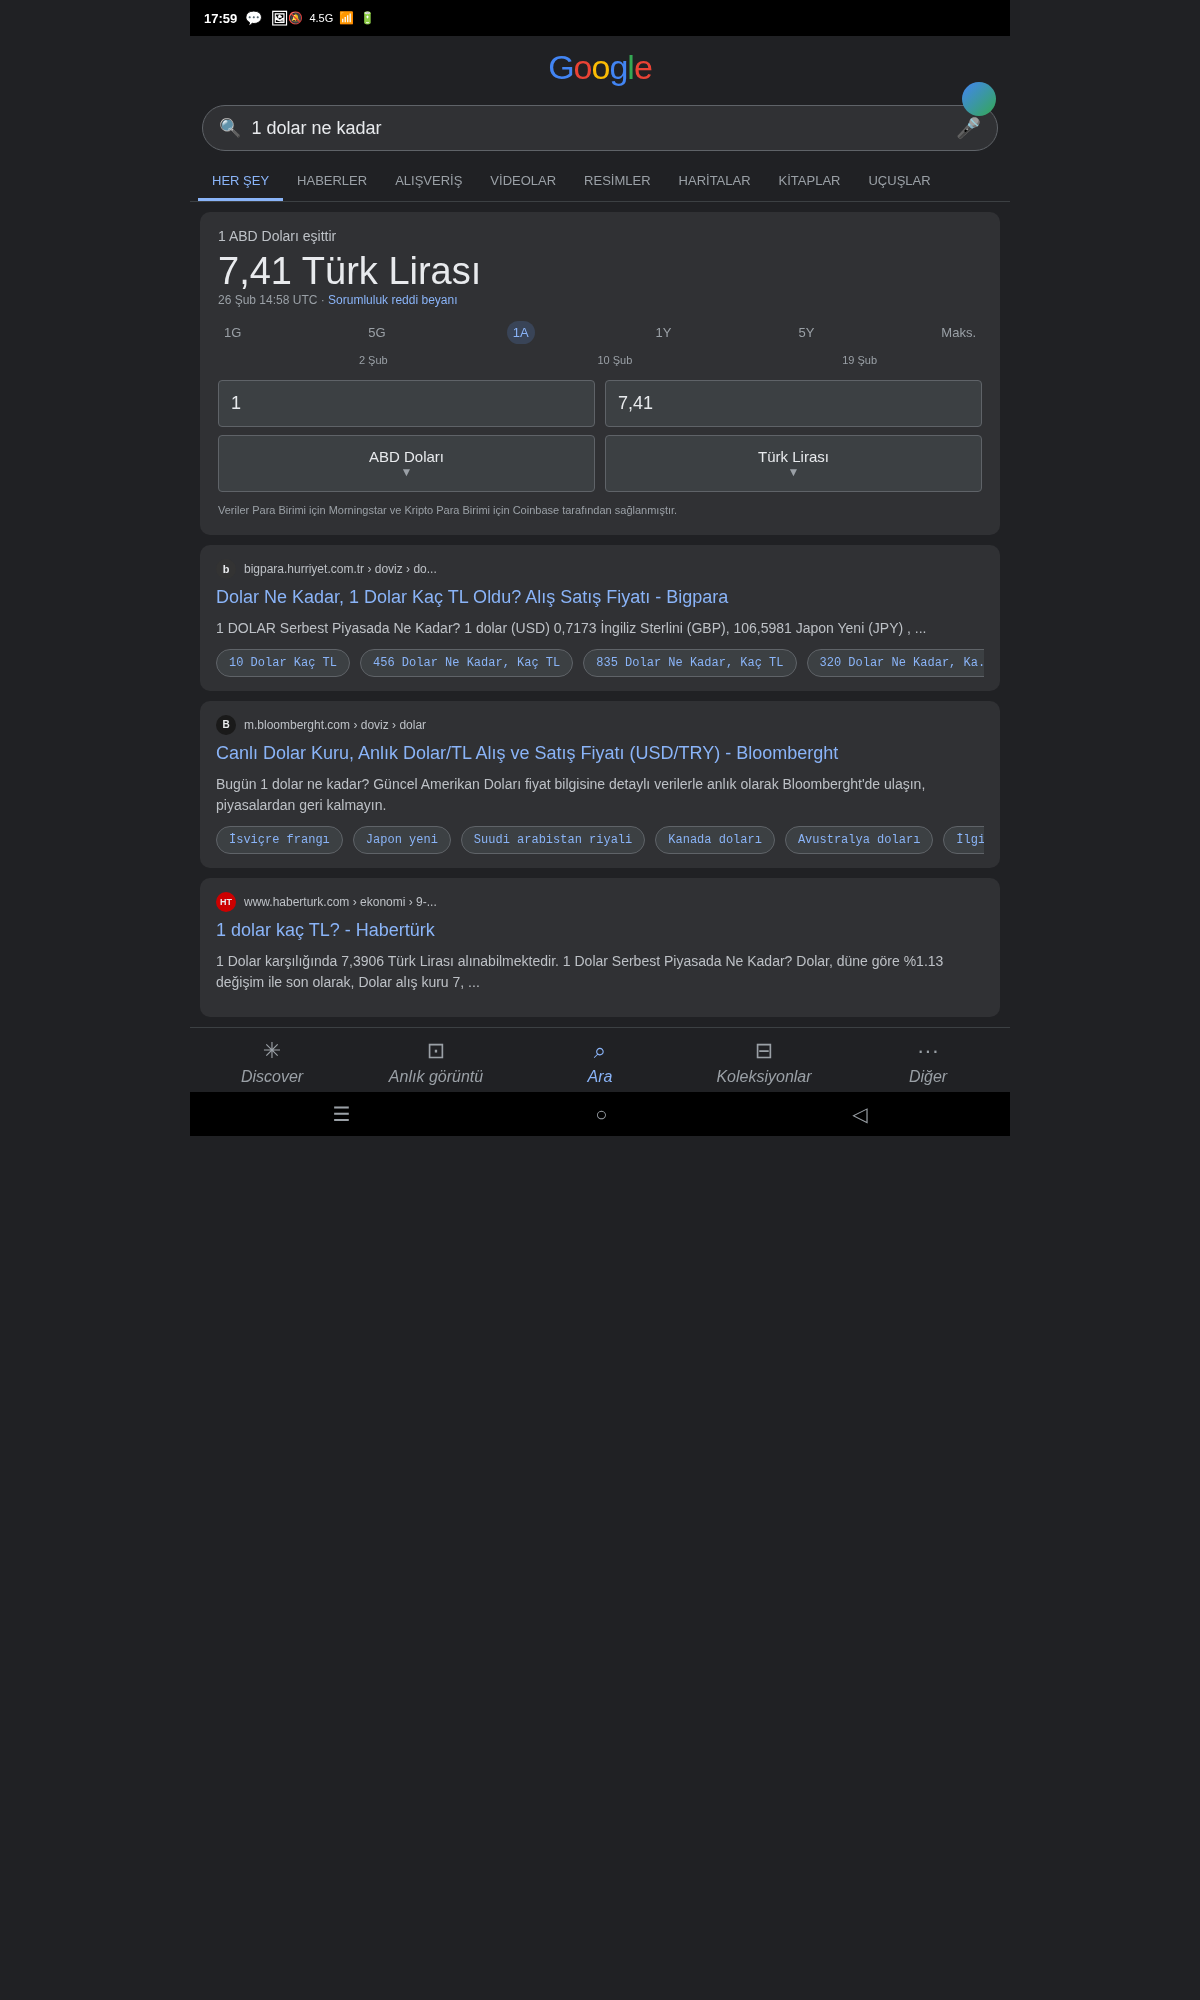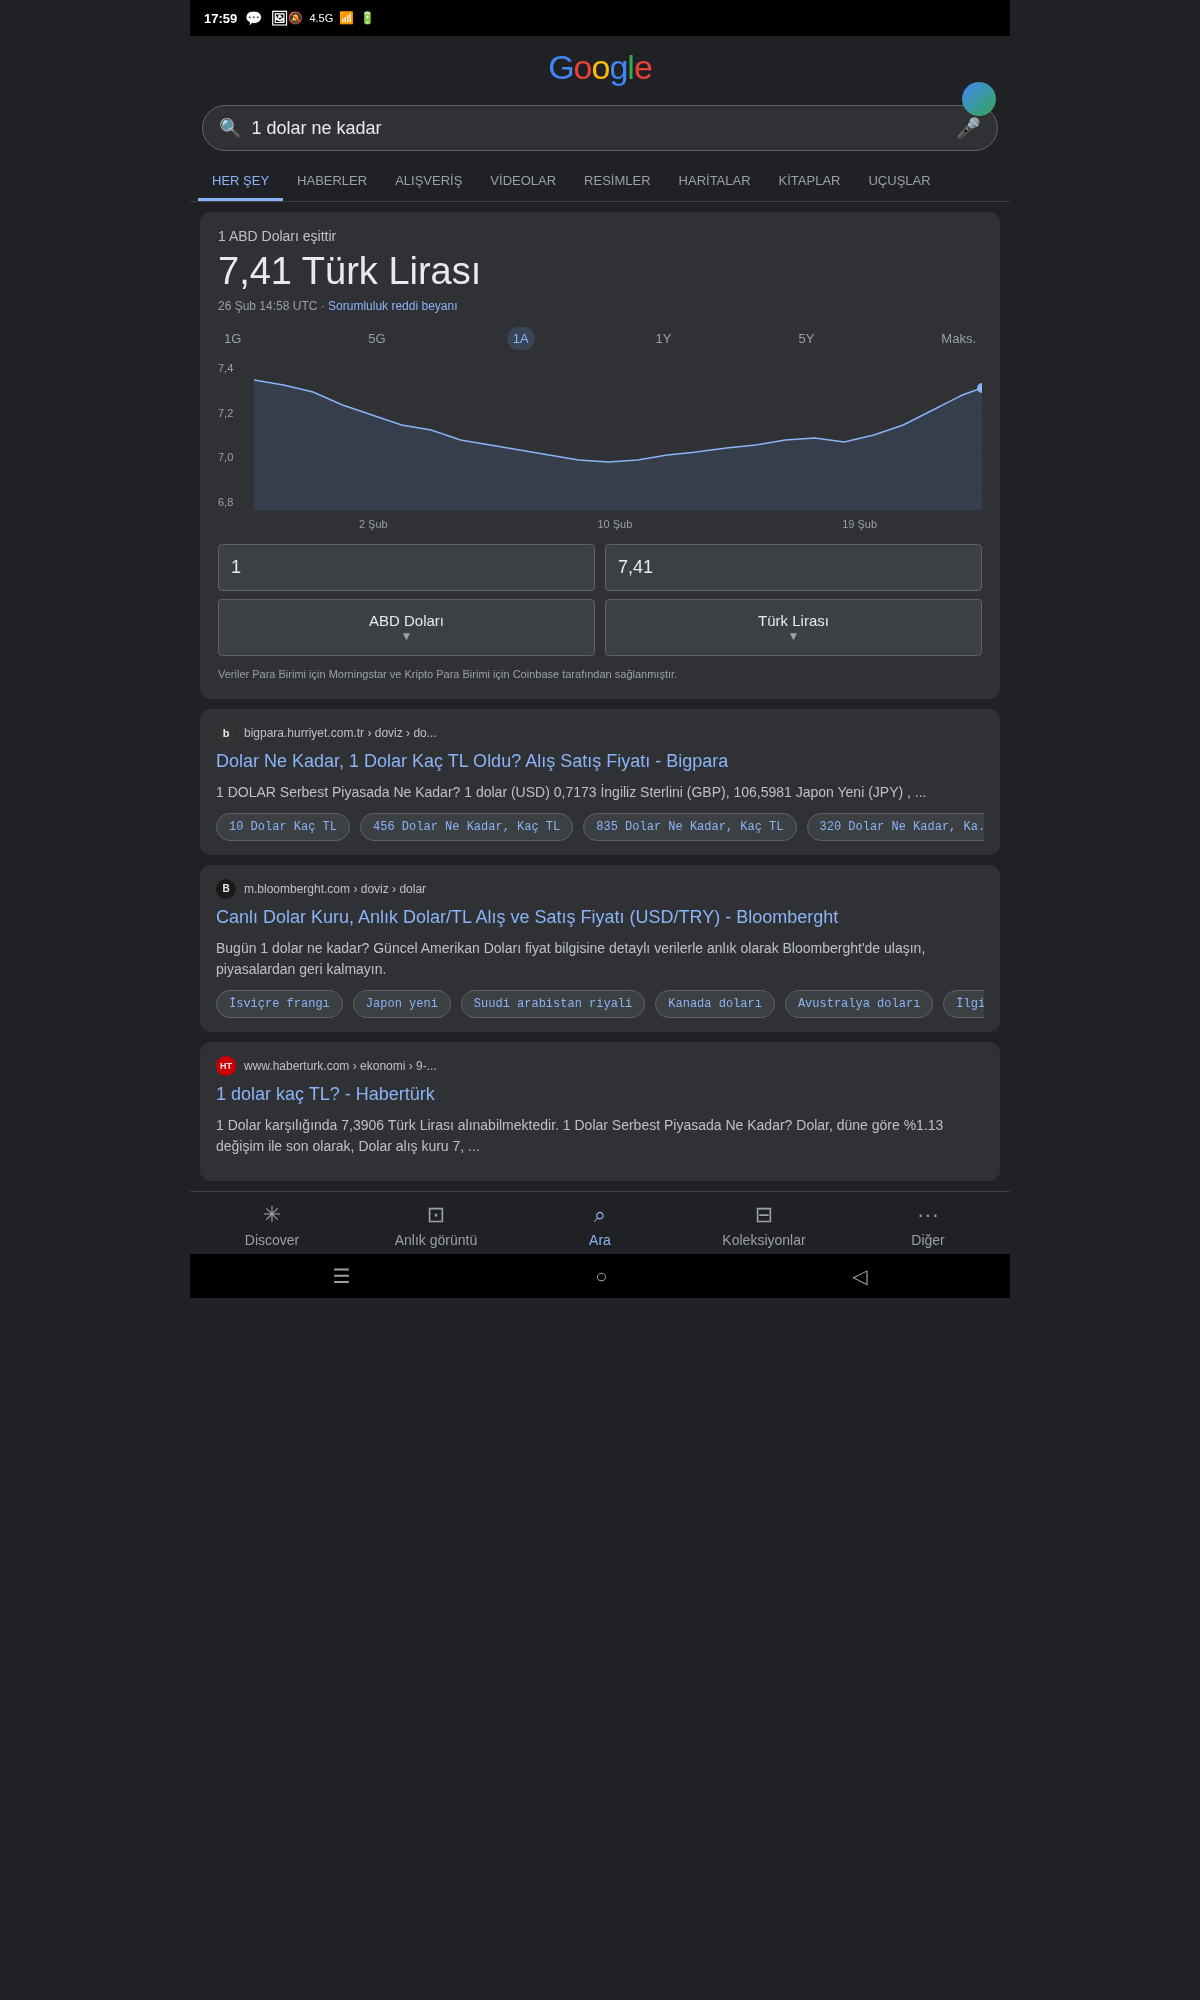--- a/index.html
+++ b/index.html
@@ -101,21 +101,20 @@
     }
     .currency-equals {
       font-size: 14px;
       color: #bdc1c6;
       margin-bottom: 6px;
     }
     .currency-value {
       font-size: 38px;
       font-weight: 400;
       color: #e8eaed;
-      margin-bottom: 6px;
     }
     .currency-timestamp {
       font-size: 12px;
       color: #9aa0a6;
       margin-bottom: 14px;
     }
     .currency-timestamp a {
       color: #8ab4f8;
       text-decoration: none;
     }
@@ -296,22 +295,23 @@
       gap: 4px;
       cursor: pointer;
       flex: 1;
     }
     .nav-icon {
       font-size: 22px;
       color: #9aa0a6;
     }
     .nav-icon.active { color: #8ab4f8; }
     .nav-label {
-      font-size: 14px;
-      color: #9aa0a6;
+      font-size: 16px;
+      color: #9aa0a6;
+      font-style: italic;
     }
     .nav-label.active { color: #8ab4f8; }
 
     
     .home-indicator {
       background: #000;
       display: flex;
       justify-content: space-around;
       align-items: center;
       padding: 8px 20px;
@@ -385,43 +385,20 @@
 
   <div class="time-periods">
     <button class="time-btn">1G</button>
     <button class="time-btn">5G</button>
     <button class="time-btn active">1A</button>
     <button class="time-btn">1Y</button>
     <button class="time-btn">5Y</button>
     <button class="time-btn">Maks.</button>
   </div>
 
-  <div class="chart-container">
-    <div class="chart-labels-y">
-      <span>7,4</span>
-      <span>7,2</span>
-      <span>7,0</span>
-      <span>6,8</span>
-    </div>
-    <div class="chart-area">
-      <svg width="100%" height="100%" viewBox="0 0 740 150" preserveAspectRatio="none">
-
-        <line x1="0" y1="10" x2="740" y2="10" stroke="#3c4043" stroke-width="0.5"></line>
-        <line x1="0" y1="50" x2="740" y2="50" stroke="#3c4043" stroke-width="0.5"></line>
-        <line x1="0" y1="90" x2="740" y2="90" stroke="#3c4043" stroke-width="0.5"></line>
-        <line x1="0" y1="130" x2="740" y2="130" stroke="#3c4043" stroke-width="0.5"></line>
-
-        <path d="M0,20 L30,25 L60,32 L90,45 L120,55 L150,65 L180,70 L210,80 L240,85 L270,90 L300,95 L330,100 L360,102 L390,100 L420,95 L450,92 L480,88 L510,85 L540,80 L570,78 L600,82 L630,75 L660,65 L690,50 L720,35 L740,28 L740,150 L0,150 Z" fill="#394457" opacity="0.7"></path>
-
-        <path d="M0,20 L30,25 L60,32 L90,45 L120,55 L150,65 L180,70 L210,80 L240,85 L270,90 L300,95 L330,100 L360,102 L390,100 L420,95 L450,92 L480,88 L510,85 L540,80 L570,78 L600,82 L630,75 L660,65 L690,50 L720,35 L740,28" fill="none" stroke="#8ab4f8" stroke-width="1.5"></path>
-
-        <circle cx="740" cy="28" r="5" fill="#8ab4f8"></circle>
-      </svg>
-    </div>
-  </div>
   <div class="chart-labels-x">
     <span>2 Şub</span>
     <span>10 Şub</span>
     <span>19 Şub</span>
   </div>
 
   <div class="currency-inputs">
     <div class="currency-input-group">
       <input class="currency-input-val" type="text" value="1" style="">
       <div class="currency-select">

